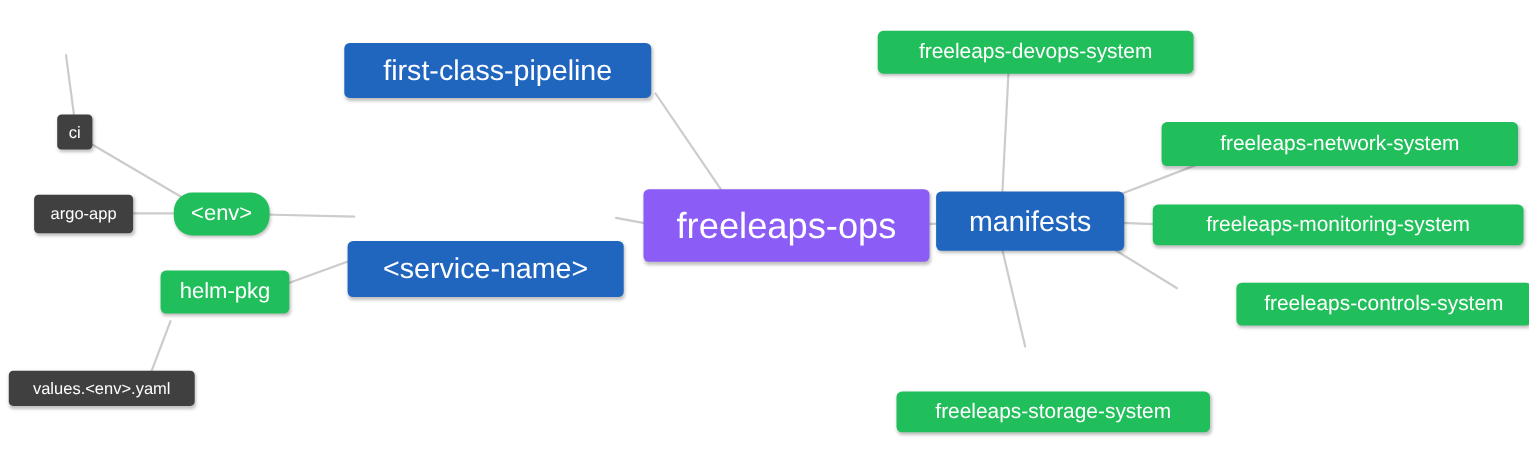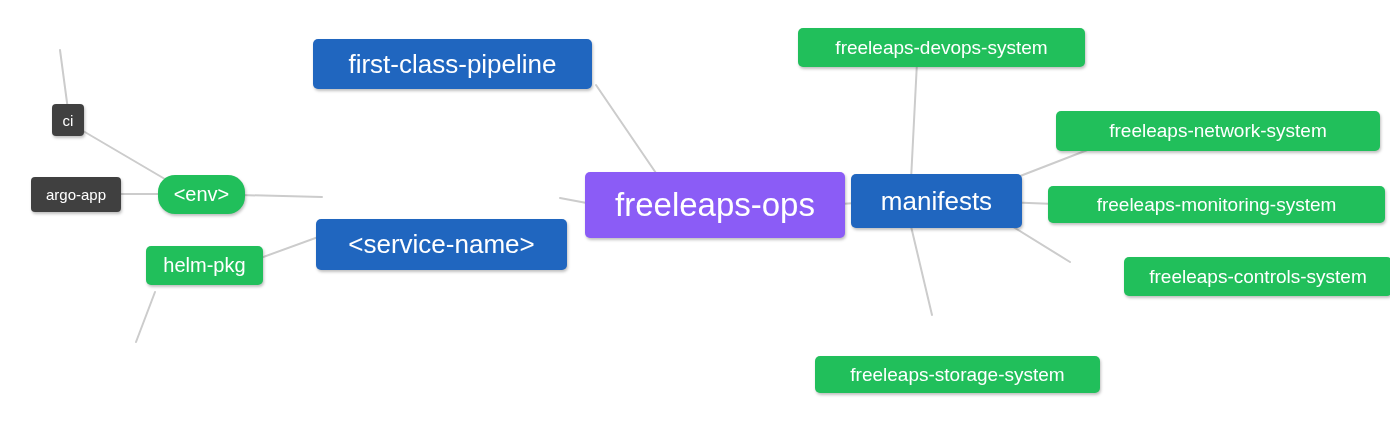--- a/index.html
+++ b/index.html
@@ -75,20 +75,21 @@
 
 
   <div class="node c-red fs15" style="left:52px;  top:104px; width:32px;  height:32px;">ci</div>
 
   <div class="node c-red fs15" style="left:31px;  top:177px; width:90px;  height:35px;">argo-app</div>
 
   <div class="node c-green fs20" style="left:158px; top:175px; width:87px;  height:39px;border-radius:17px;">&lt;env&gt;</div>
 
   <div class="node c-green fs20" style="left:146px; top:246px; width:117px; height:39px;">helm-pkg</div>
 
+  <div class="node c-red fs15" style="left:8px;   top:337px; width:169px; height:32px;">values.&lt;env&gt;.yaml</div>
 
   <div class="node c-blue fs26" style="left:313px; top:39px;  width:279px; height:50px;">first-class-pipeline</div>
 
   <div class="node c-blue fs26" style="left:316px; top:171px; width:251px; height:51px;margin-top:48px;">&lt;service-name&gt;</div>
 
   <div class="node c-dark fs33" style="left:585px; top:172px; width:260px; height:66px;">freeleaps-ops</div>
 
   <div class="node c-blue fs26" style="left:851px; top:174px; width:171px; height:54px;">manifests</div>
 
   <div class="node c-green fs19" style="left:798px; top:28px;  width:287px; height:39px;">freeleaps-devops-system</div>

